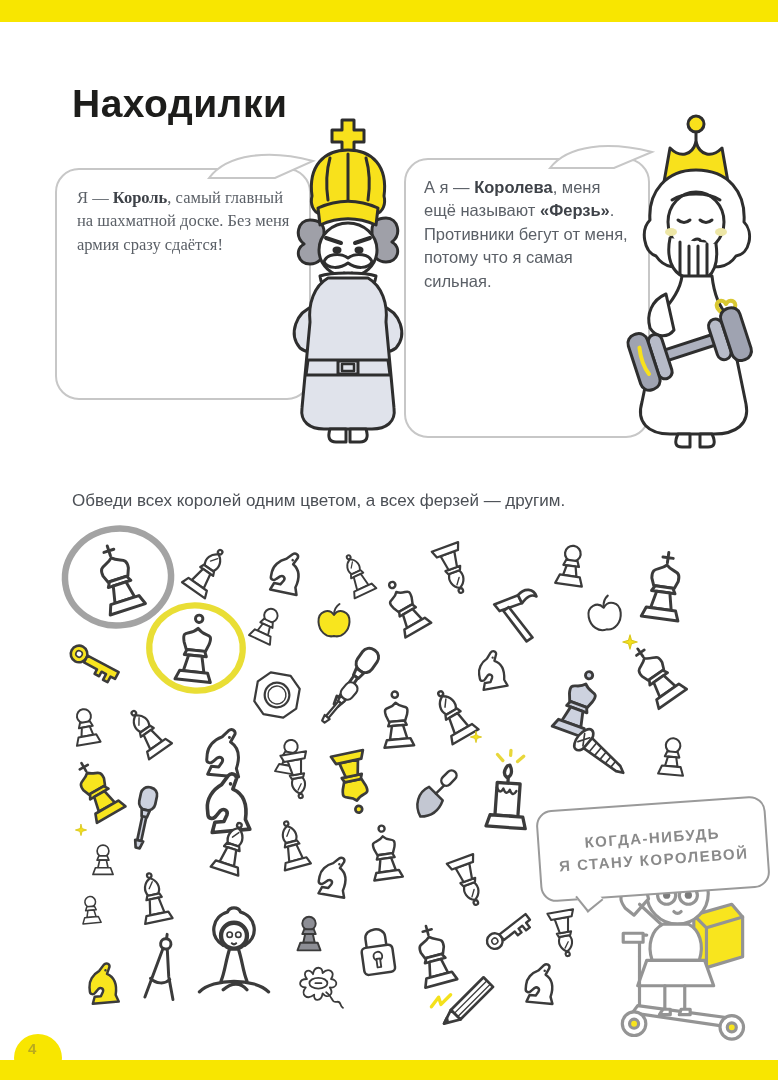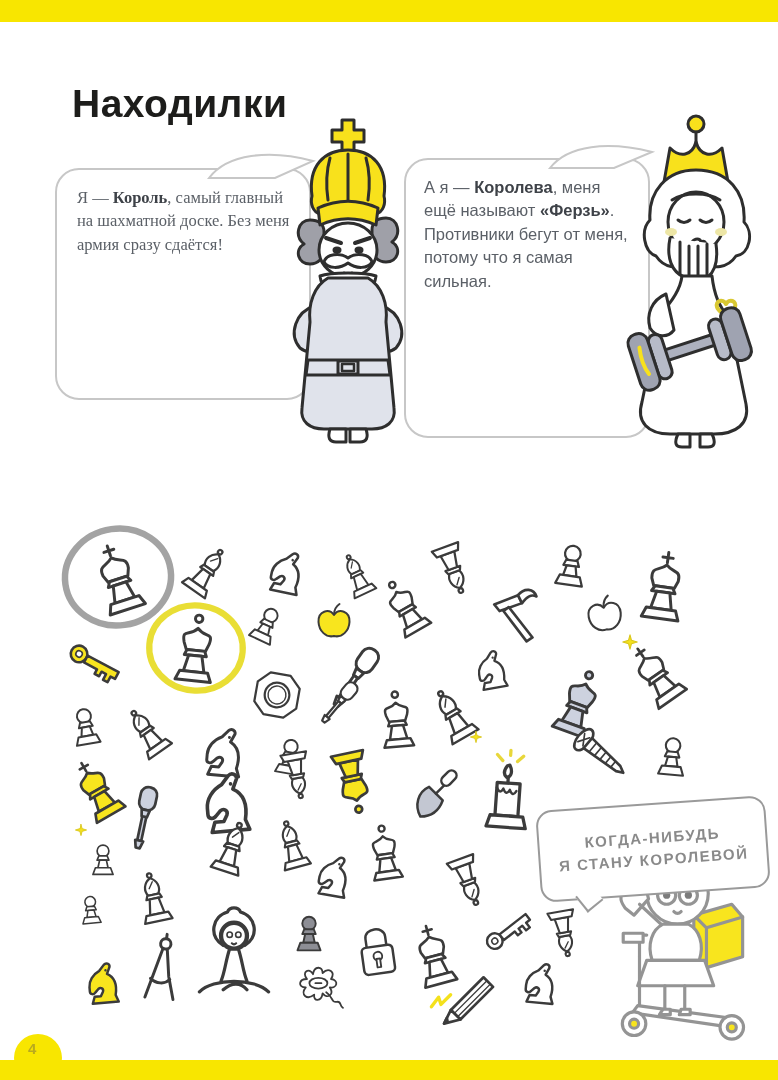--- a/index.html
+++ b/index.html
@@ -114,20 +114,21 @@
       <rect x="44" y="216" width="14" height="46" rx="7" fill="#B7BBC8"></rect>
       <rect x="24" y="210" width="20" height="58" rx="9" fill="#9FA3B1"></rect>
       <path stroke="#F8E11C" stroke-width="4" fill="none" d="M34,224 C32,234 32,244 35,252"></path>
       <rect x="106" y="220" width="14" height="42" rx="7" fill="#B7BBC8"></rect>
       <rect x="120" y="214" width="20" height="54" rx="9" fill="#9FA3B1"></rect>
     </g>
     <path d="M70,326 q-6,13 4,13 h8 v-13 Z"></path>
     <path d="M92,326 v13 h8 q10,0 4,-13 Z"></path>
   </svg>
 
+  <p class="instruction">Обведи всех королей одним цветом, а всех ферзей — другим.</p>
 
   <div class="puzzle" id="puzzle">
 
     <svg width="0" height="0" style="position:absolute">
       <defs>
         <symbol id="s-ring" viewBox="0 0 100 100" overflow="visible">
           <ellipse cx="50" cy="50" rx="45" ry="41" fill="none"></ellipse>
         </symbol>
         <symbol id="s-king" viewBox="0 0 100 100" overflow="visible">
           <path fill="none" stroke="#3b3b3b" d="M50,3 V17 M43,10 H57"></path>

